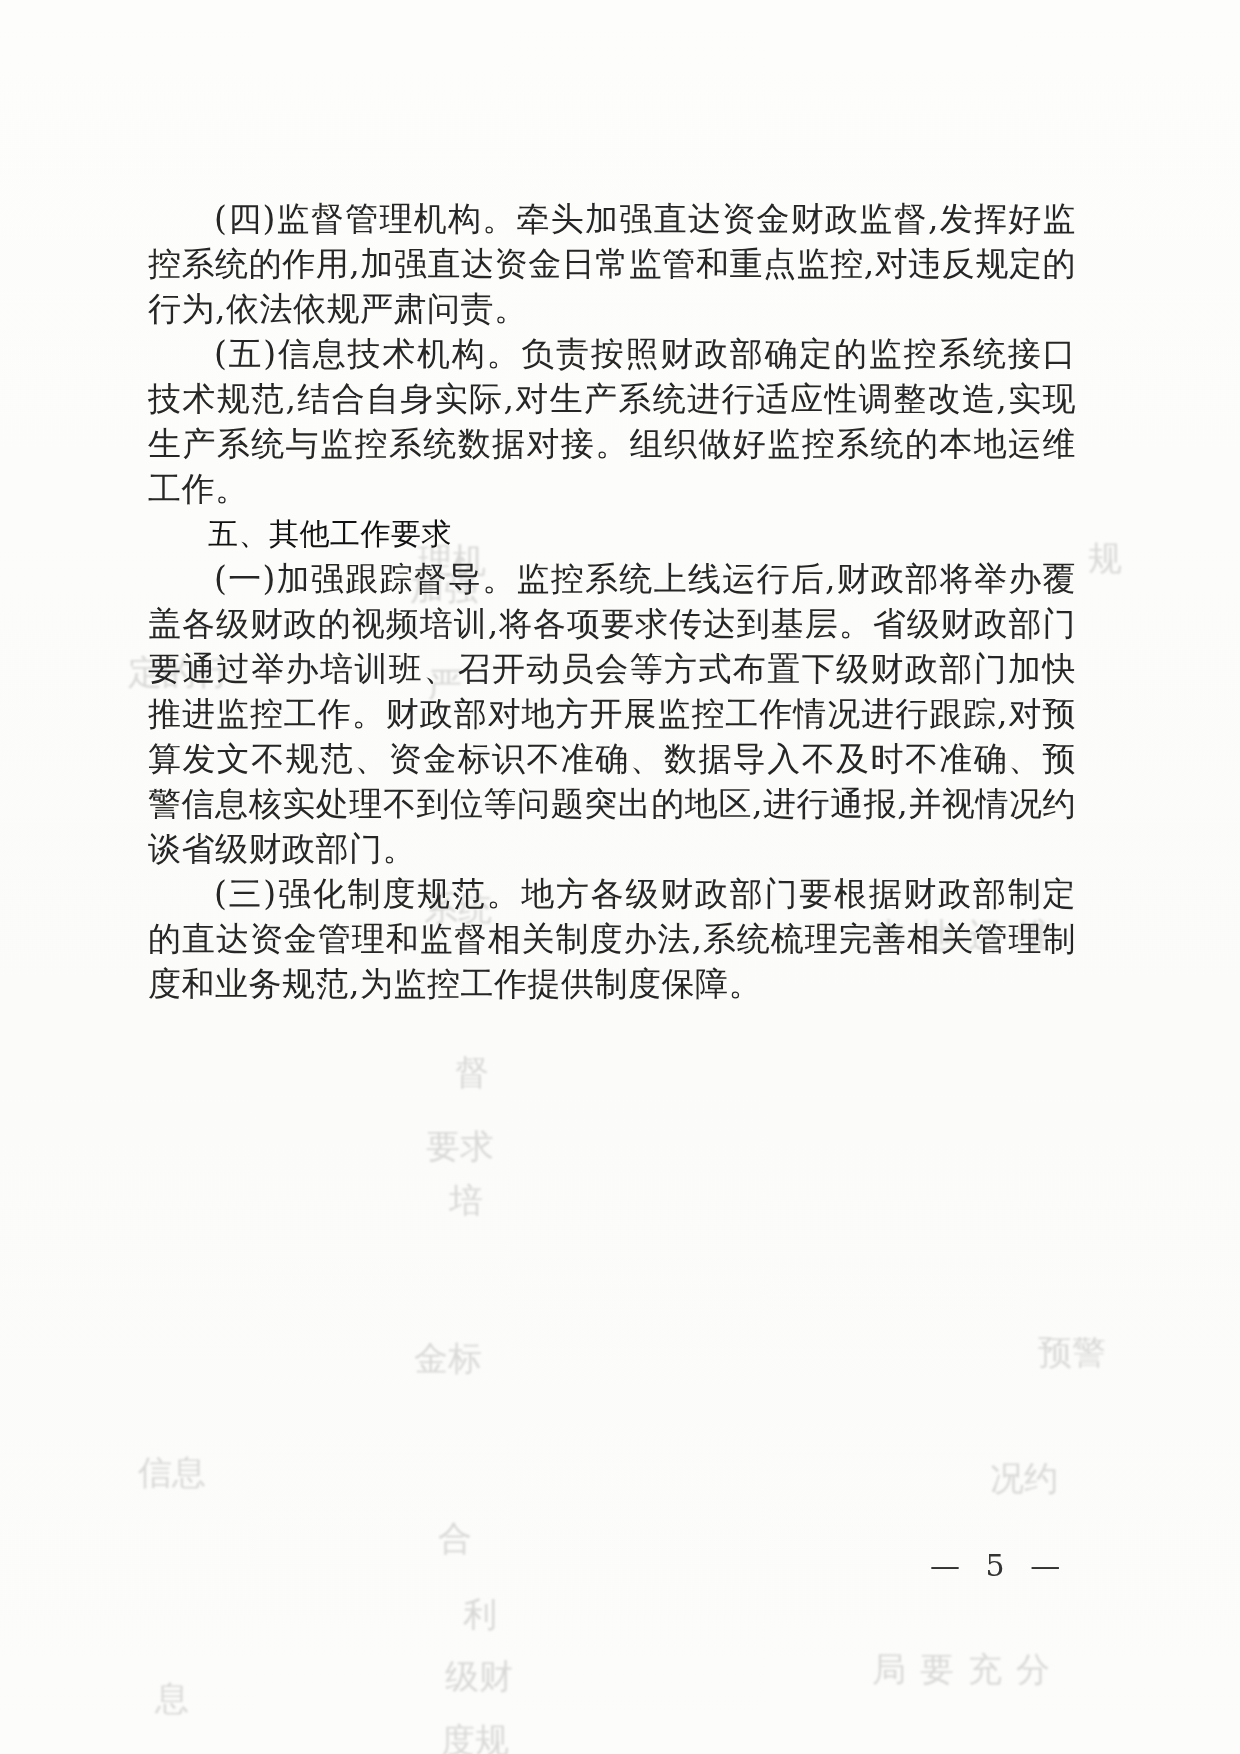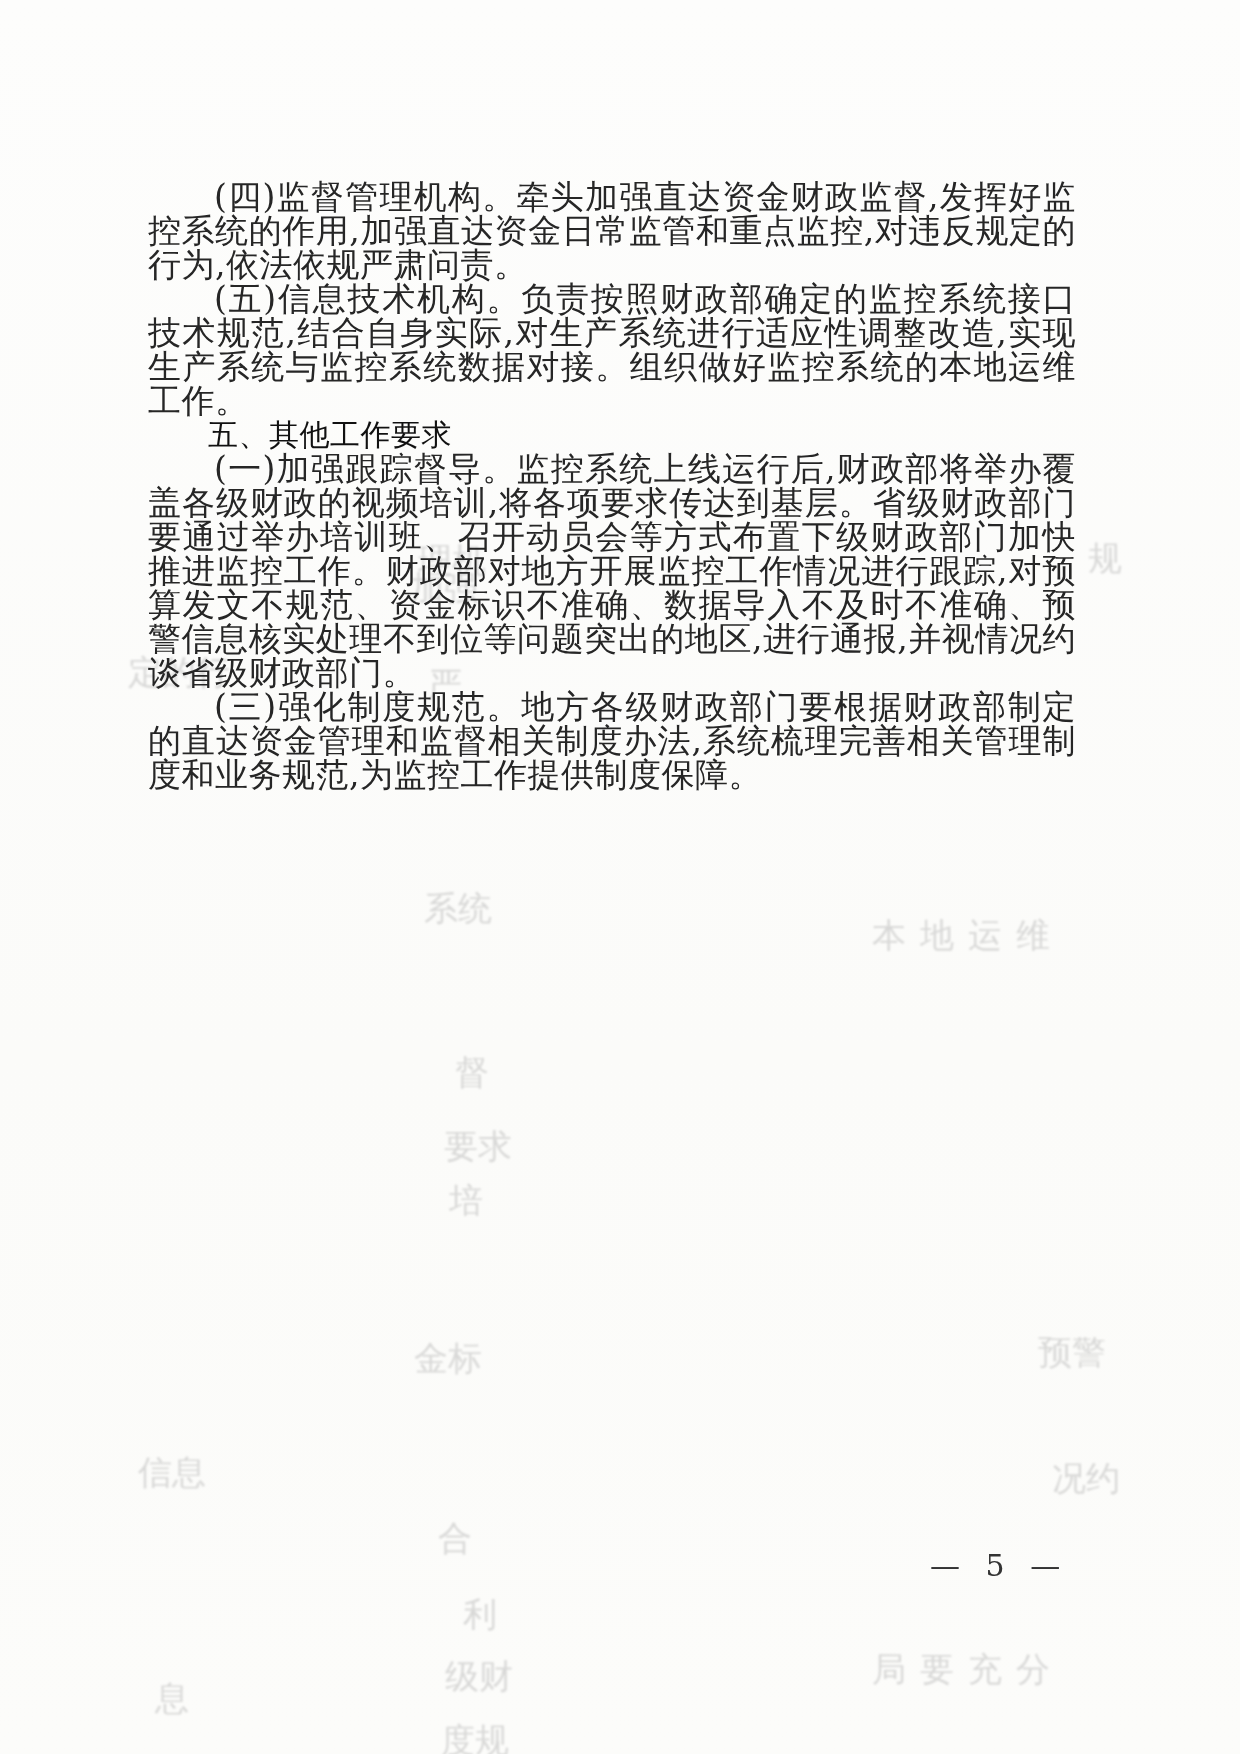--- a/index.html
+++ b/index.html
@@ -15,24 +15,24 @@
     width: 1240px;
     height: 1754px;
     background: linear-gradient(180deg, #fdfdfc 0%, #fbfbf9 60%, #fcfcfa 100%);
     font-family: "DejaVu Serif", "Liberation Serif", serif;
     color: #262626;
   }
   
   .content {
     position: absolute;
     left: 148px;
-    top: 180px;
+    top: 196px;
     width: 928px;
     font-size: 33px;
-    line-height: 34px;
+    line-height: 45px;
     text-align: justify;
     text-justify: inter-character;
     letter-spacing: 0.5px;
   }
   .para {
     margin: 0;
     text-indent: 2em;
     font-weight: 400;
   }
   .heading {
@@ -63,27 +63,27 @@
     font-family: "DejaVu Serif", "Liberation Serif", serif;
   }
   .ghost.wide { letter-spacing: 14px; margin-top: 31px; }
   .bt0  { left: 418px;  top: 538px; }
   .bt1  { left: 410px;  top: 566px; text-align: center; }
   .bt2  { left: 128px;  top: 650px; }
   .bt3  { left: 428px;  top: 662px; }
   .bt4  { left: 1088px; top: 536px; }
   .bt5  { left: 872px;  top: 882px; }
   .bt6  { left: 424px;  top: 886px; }
-  .bt7  { left: 444px;  top: 1124px; }
+  .bt7  { left: 426px;  top: 1124px; }
   .bt8  { left: 455px;  top: 1050px; }
   .bt9  { left: 449px;  top: 1178px; }
   .bt10 { left: 414px;  top: 1336px; }
   .bt11 { left: 1038px; top: 1330px; }
   .bt12 { left: 138px;  top: 1450px; }
-  .bt13 { left: 1052px; top: 1456px; }
+  .bt13 { left: 990px; top: 1456px; }
   .bt14 { left: 438px;  top: 1516px; }
   .bt15 { left: 872px;  top: 1616px; }
   .bt16 { left: 463px;  top: 1592px; }
   .bt17 { left: 445px;  top: 1654px; }
   .bt18 { left: 441px;  top: 1718px; }
   .bt19 { left: 155px;  top: 1676px; }
 </style>
 </head>
 <body>
 

